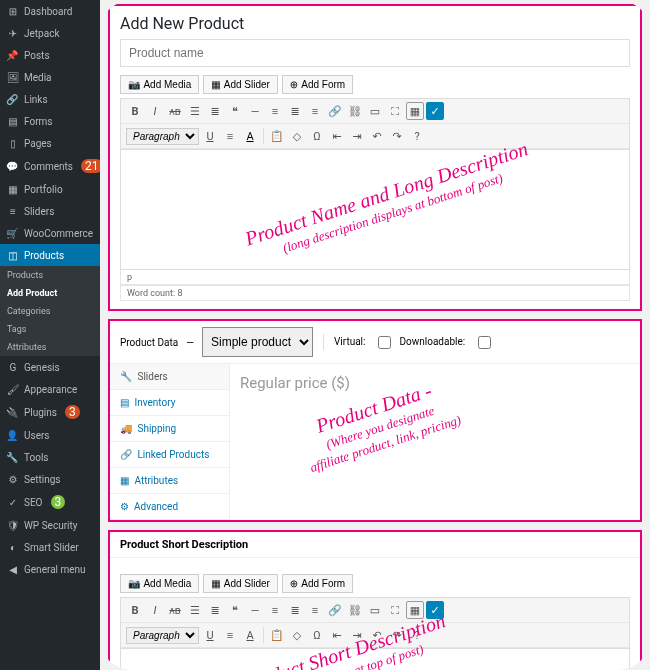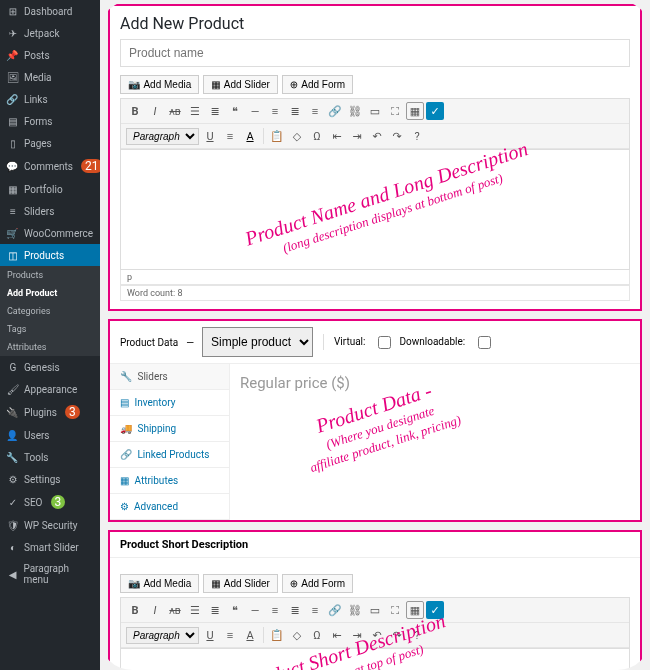--- a/index.html
+++ b/index.html
@@ -147,21 +147,21 @@
       <div class="sidebar-item">
         <span class="icon">🛡</span>
         <span>WP Security</span>
       </div>
       <div class="sidebar-item">
         <span class="icon">◐</span>
         <span>Smart Slider</span>
       </div>
       <div class="sidebar-item">
         <span class="icon">◀</span>
-        <span>Paragraph menu</span>
+        <span>General menu</span>
       </div>
     </div>
 </div>
 
 <div class="main">
 
   <div class="panel">
     <div class="panel-inner">
       <div class="page-title">Add New Product</div>
       <input class="title-input" placeholder="Product name" style="">

